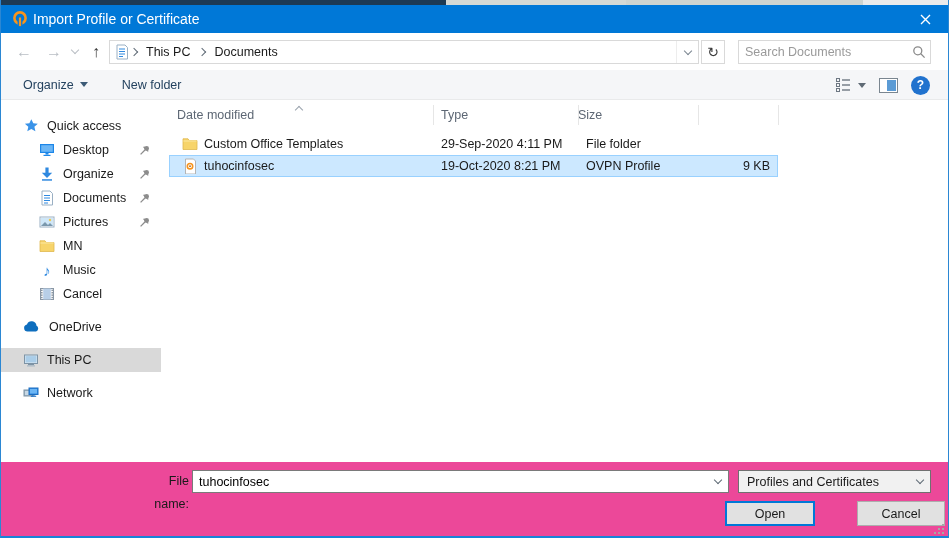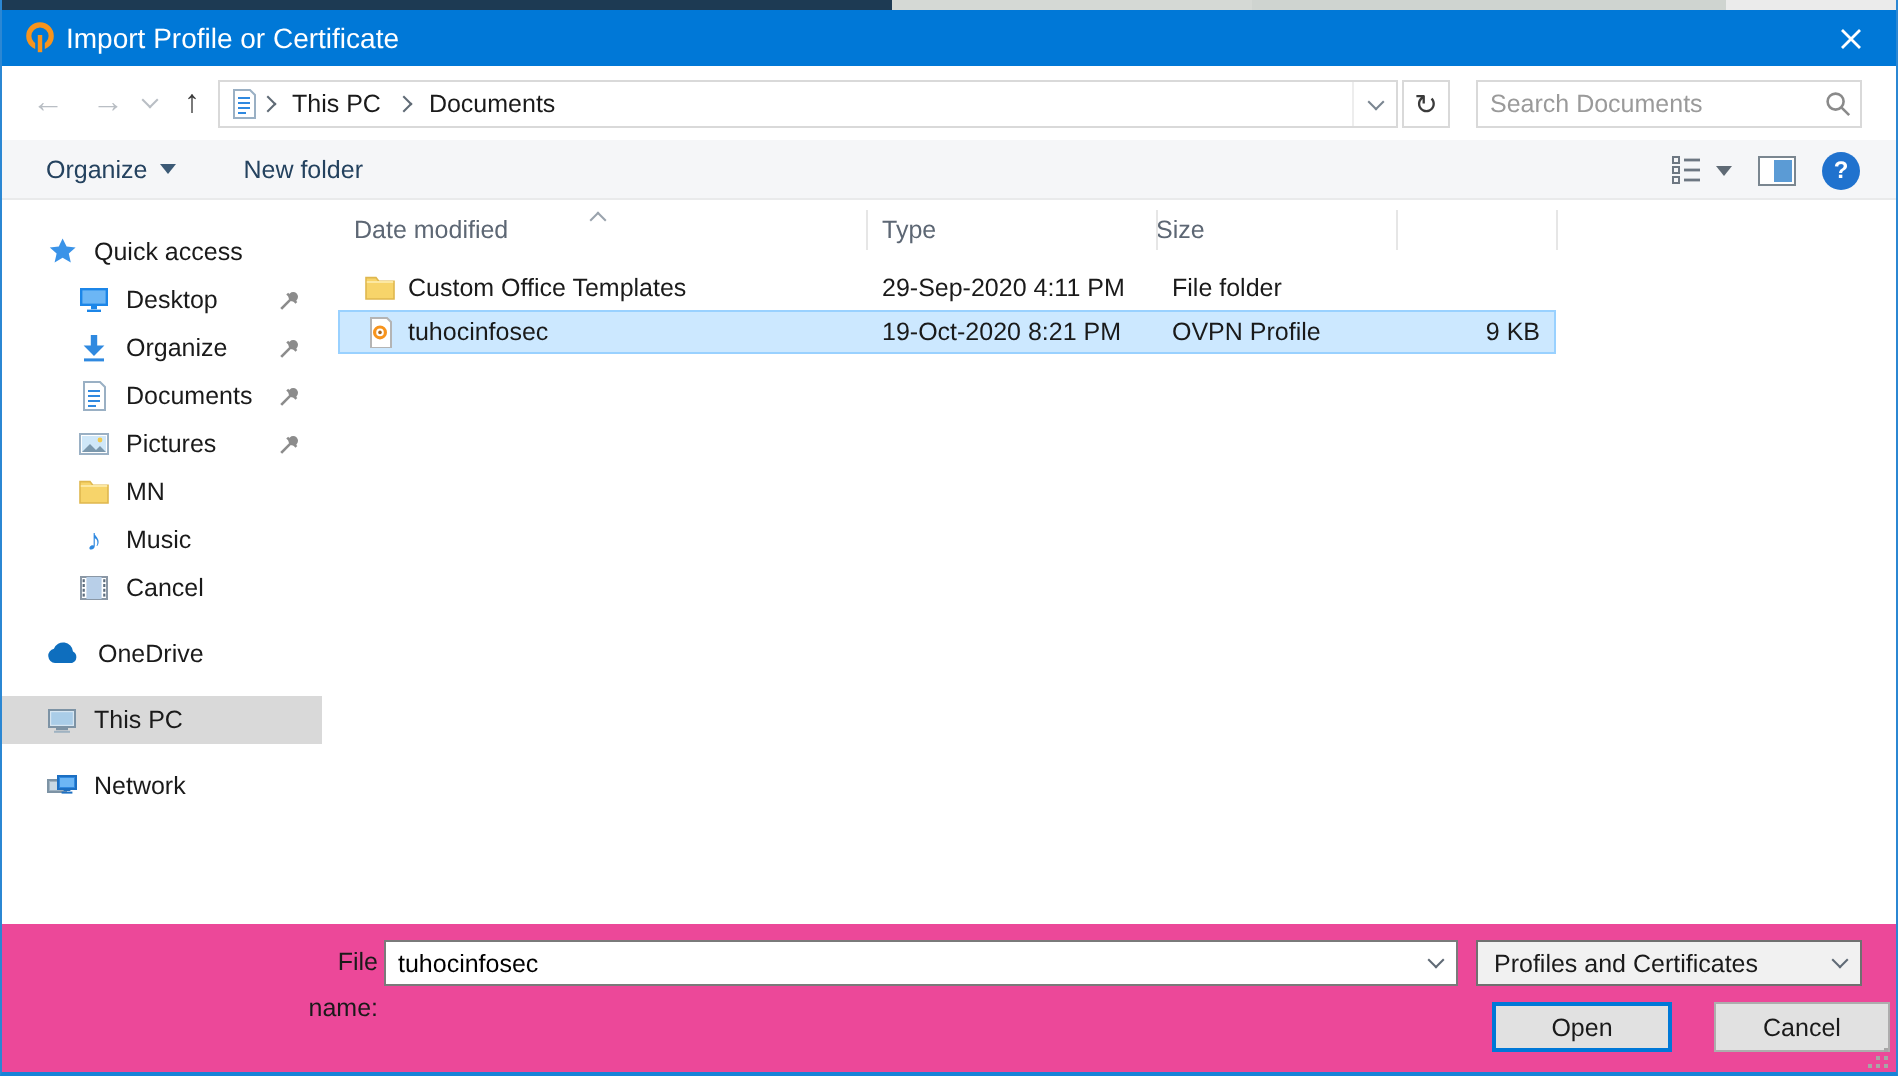--- a/index.html
+++ b/index.html
@@ -69,21 +69,21 @@
   .cell-size{text-align:right;padding-right:8px;}
   
   .footer{position:relative;height:76px;background:#ec4899;}
   .fn-label{position:absolute;left:134px;top:8px;width:54px;height:23px;line-height:23px;text-align:right;}
   .fn-input{position:absolute;left:191px;top:8px;width:537px;height:23px;border:1px solid #7a7a7a;background:#fff;display:flex;align-items:center;}
   .fn-input input{border:none;outline:none;flex:1;font-family:inherit;font-size:12.5px;padding:0 6px;color:#000;background:transparent;}
   .combo-arrow{width:20px;height:100%;display:flex;align-items:center;justify-content:center;cursor:pointer;}
   .filter-dd{position:absolute;left:737px;top:8px;width:193px;height:23px;border:1px solid #707070;background:#f1f1f1;display:flex;align-items:center;cursor:pointer;}
   .filter-dd .val{flex:1;padding-left:8px;}
   .btn{position:absolute;top:39px;height:25px;background:#e1e1e1;display:flex;align-items:center;justify-content:center;cursor:pointer;font-size:12.5px;color:#1a1a1a;}
-  .btn-open{left:745px;width:90px;border:2px solid #0078d7;}
+  .btn-open{left:724px;width:90px;border:2px solid #0078d7;}
   .btn-cancel{left:856px;width:88px;border:1px solid #adadad;text-align:right;}
   .grip{position:absolute;right:4px;bottom:4px;width:10px;height:10px;cursor:nwse-resize;}
   .grip i{position:absolute;right:0;bottom:0;width:2px;height:2px;background:#a6a6a6;box-shadow:-4px 4px 0 #a6a6a6,0 4px 0 #a6a6a6,-8px 8px 0 #a6a6a6,-4px 8px 0 #a6a6a6,0 8px 0 #a6a6a6;transform:translate(0,-8px);}
   svg{display:block;}
 </style>
 </head>
 <body>
 
 <div class="window">
 

